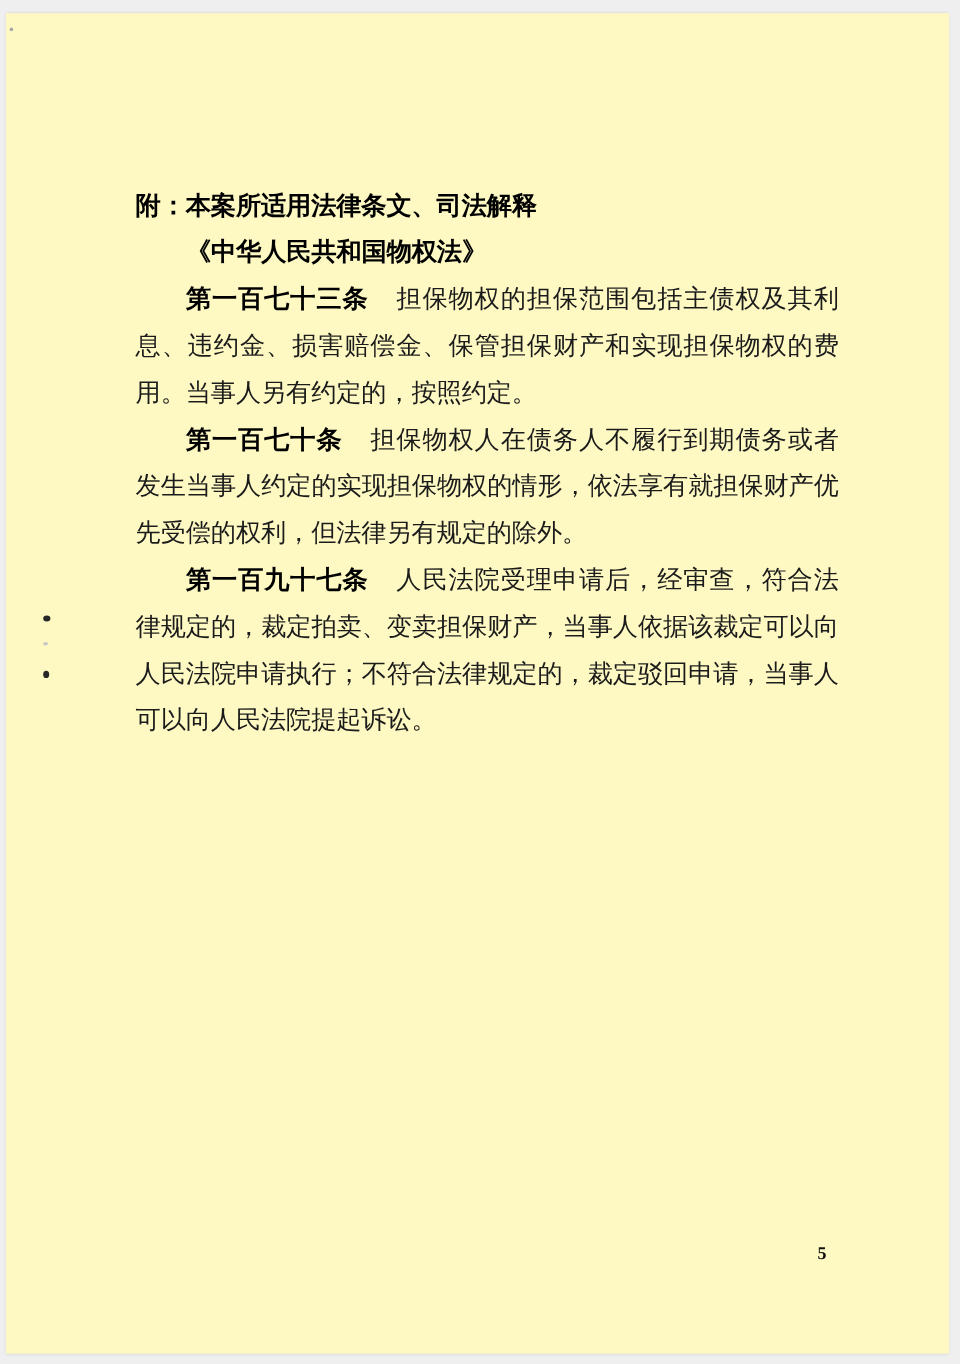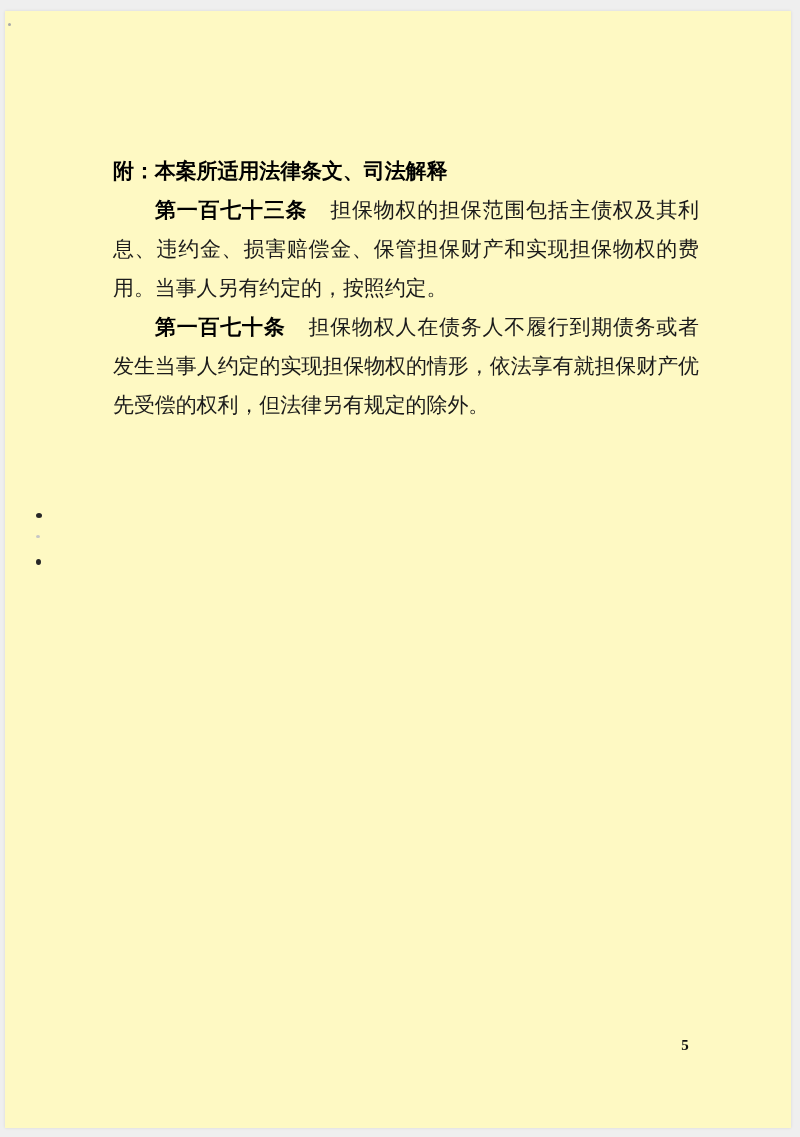--- a/index.html
+++ b/index.html
@@ -57,25 +57,27 @@
 
   <div class="dot speck-tl"></div>
   <div class="dot dot-1"></div>
   <div class="dot dot-faint"></div>
   <div class="dot dot-2"></div>
 
   <div class="content">
 
     <p class="para heading"><span class="b">附：本案所适用法律条文、司法解释</span></p>
 
+    <p class="para law-title"><span class="b">《中华人民共和国物权法》</span></p>
 
     <p class="para article"><span class="label">第一百七十三条</span><span>担保物权的担保范围包括主债权及其利息、违约金、损害赔偿金、保管担保财产和实现担保物权的费用。当事人另有约定的，按照约定。</span></p>
 
     <p class="para article"><span class="label">第一百七十条</span><span>担保物权人在债务人不履行到期债务或者发生当事人约定的实现担保物权的情形，依法享有就担保财产优先受偿的权利，但法律另有规定的除外。</span></p>
 
 
 
+    <p class="para article"><span class="label">第一百九十七条</span><span>人民法院受理申请后，经审查，符合法律规定的，裁定拍卖、变卖担保财产，当事人依据该裁定可以向人民法院申请执行；不符合法律规定的，裁定驳回申请，当事人可以向人民法院提起诉讼。</span></p>
 
   </div>
 
   <div class="page-number">5</div>
 
 </div>
 
 </body></html>

